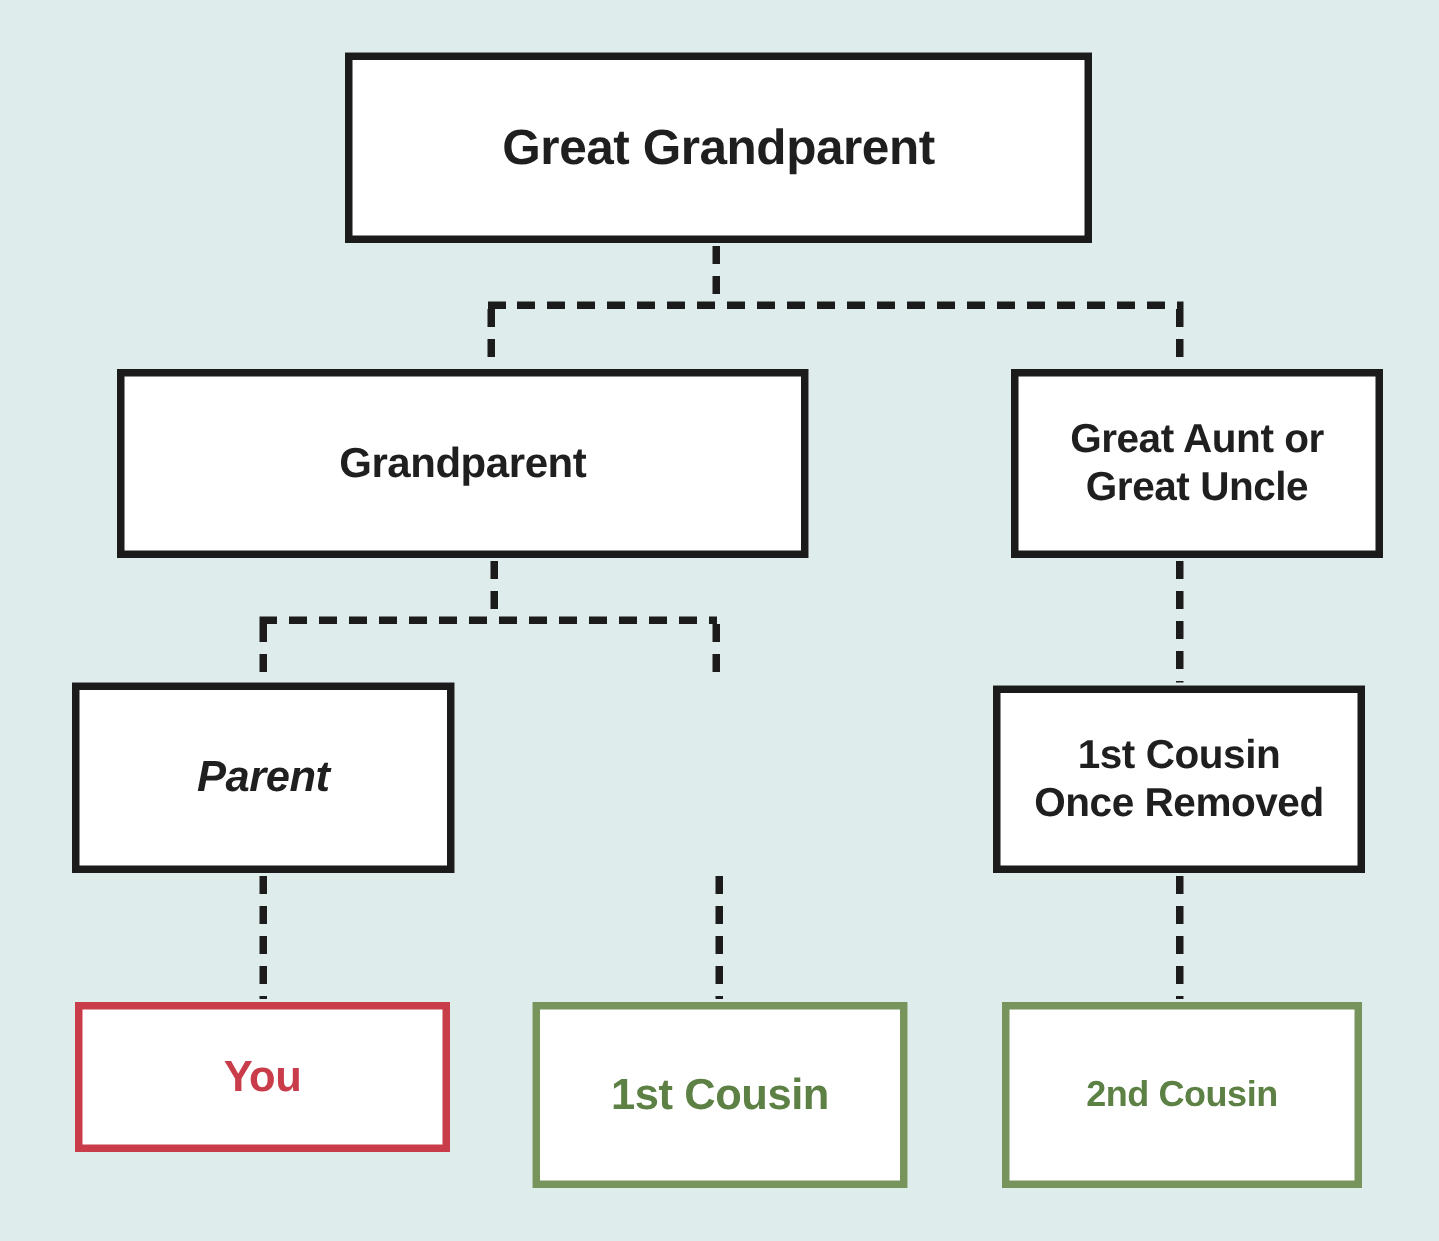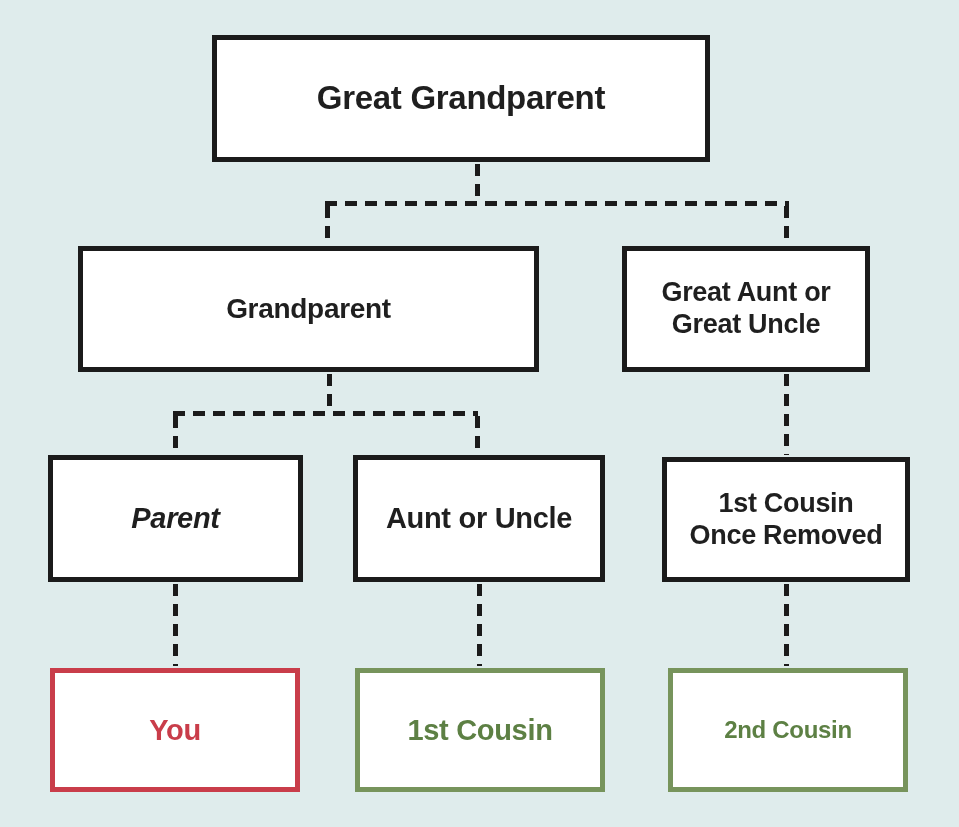--- a/index.html
+++ b/index.html
@@ -40,27 +40,27 @@
   .node.cousin{border-color:var(--cousin-border);color:var(--cousin-text);}
   .dash-v{
     position:absolute;width:5px;
     background:repeating-linear-gradient(180deg,var(--line-color) 0 12px,transparent 12px 20px);
   }
   .dash-h{
     position:absolute;height:5px;
     background:repeating-linear-gradient(90deg,var(--line-color) 0 12px,transparent 12px 20px);
   }
   
-  #n-great-grandparent{left:212px;top:35px;width:498px;height:127px;font-size:33px;}
+  #n-great-grandparent{left:230px;top:35px;width:498px;height:127px;font-size:33px;}
   #n-grandparent{left:78px;top:246px;width:461px;height:126px;font-size:28px;}
-  #n-great-aunt-uncle{left:622px;top:246px;width:248px;height:126px;font-size:27px;}
+  #n-great-aunt-uncle{left:674px;top:246px;width:248px;height:126px;font-size:27px;}
   #n-parent{left:48px;top:455px;width:255px;height:127px;font-size:29px;font-style:italic;}
   #n-aunt-uncle{left:353px;top:455px;width:252px;height:127px;font-size:29px;}
   #n-first-cousin-once-removed{left:662px;top:457px;width:248px;height:125px;font-size:27px;}
-  #n-you{left:50px;top:668px;width:250px;height:124px;font-size:29px;}
+  #n-you{left:50px;top:668px;width:250px;height:100px;font-size:29px;}
   #n-first-cousin{left:355px;top:668px;width:250px;height:124px;font-size:29px;}
   #n-second-cousin{left:668px;top:668px;width:240px;height:124px;font-size:24px;}
   
   #c-v-top{left:475px;top:164px;height:39px;}
   #c-h-1{left:325px;top:201px;width:464px;}
   #c-ve-1l{left:325px;top:206px;height:40px;}
   #c-ve-1r{left:784px;top:206px;height:40px;}
   #c-v-grandparent{left:327px;top:374px;height:39px;}
   #c-h-2{left:173px;top:411px;width:305px;}
   #c-ve-2l{left:173px;top:416px;height:39px;}
@@ -90,21 +90,20 @@
 
   <div class="node" id="n-great-grandparent">Great Grandparent</div>
 
   <div class="node" id="n-grandparent">Grandparent</div>
 
   <div class="node" id="n-great-aunt-uncle">Great Aunt or
 Great Uncle</div>
 
   <div class="node" id="n-parent">Parent</div>
 
-  <div class="node" id="n-aunt-uncle">Aunt or Uncle</div>
 
   <div class="node" id="n-first-cousin-once-removed">1st Cousin
 Once Removed</div>
 
   <div class="node you" id="n-you">You</div>
 
   <div class="node cousin" id="n-first-cousin">1st Cousin</div>
 
   <div class="node cousin" id="n-second-cousin">2nd Cousin</div>
 

